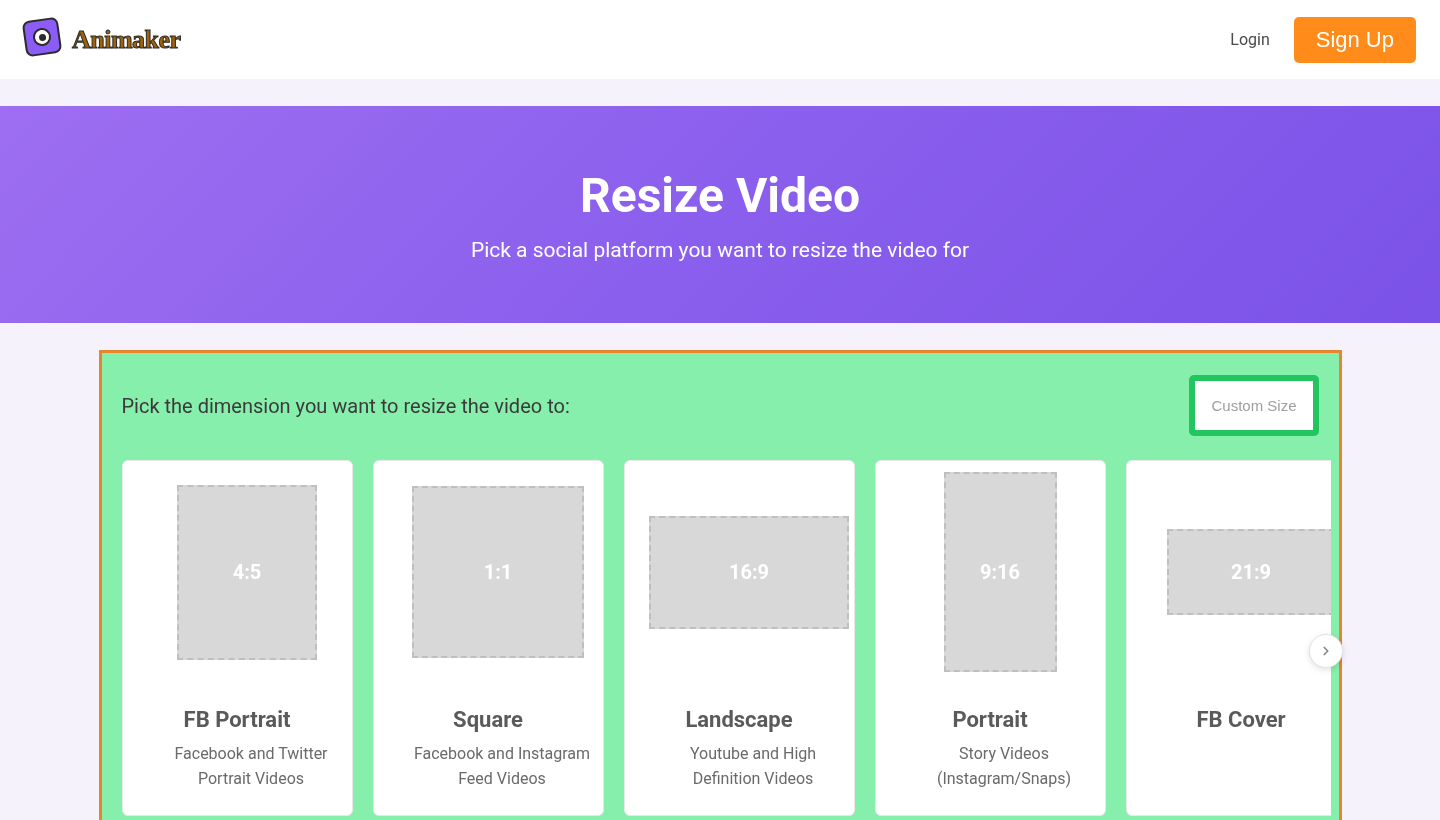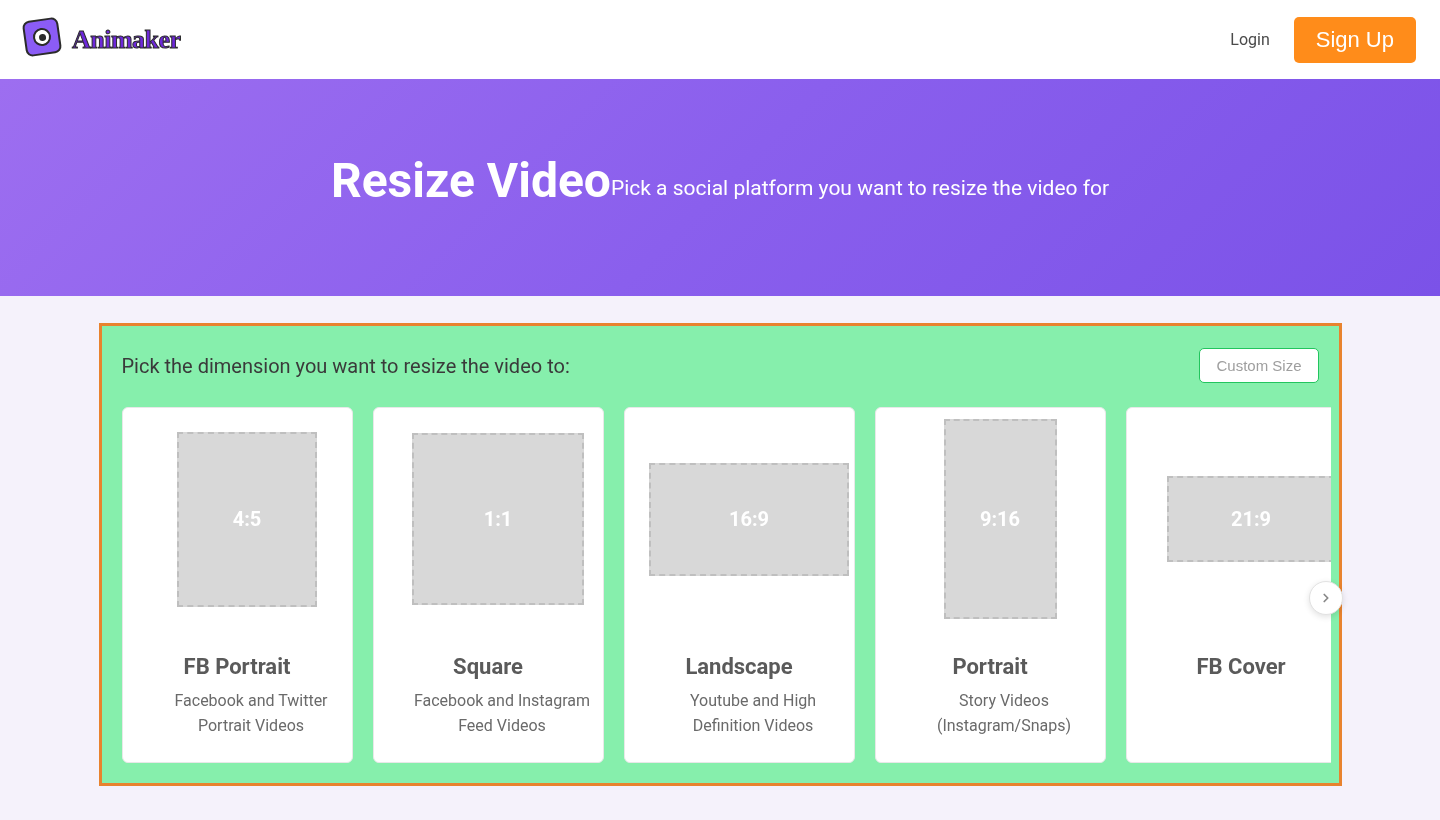--- a/index.html
+++ b/index.html
@@ -4,34 +4,34 @@
 <style>
 * { margin: 0; padding: 0; box-sizing: border-box; }
 body { font-family: -apple-system, BlinkMacSystemFont, 'Segoe UI', Roboto, Helvetica, Arial, sans-serif; background: #f5f2fb; overflow-x: hidden; }
 
 .header { background: #fff; height: 79px; display: flex; align-items: center; justify-content: space-between; padding: 0 24px; }
 .logo { display: flex; align-items: center; gap: 6px; }
 .logo-icon { width: 42px; height: 42px; position: relative; }
 .logo-box { width: 36px; height: 36px; background: #8b5cf6; border: 2.5px solid #2b2b2b; border-radius: 7px; transform: rotate(-8deg); position: relative; display: flex; align-items: center; justify-content: center; }
 .logo-eye { width: 18px; height: 18px; background: #fff; border: 2px solid #2b2b2b; border-radius: 50%; display: flex; align-items: center; justify-content: center; }
 .logo-pupil { width: 7px; height: 7px; background: #2b2b2b; border-radius: 50%; }
-.logo-text { font-size: 26px; font-weight: 800; color: #6d28d9; -webkit-text-stroke: 1px #2b2b2b; letter-spacing: -0.5px; font-family: 'Comic Sans MS', cursive; }
+.logo-text { font-size: 26px; font-weight: 800; color: #a16207; -webkit-text-stroke: 1px #2b2b2b; letter-spacing: -0.5px; font-family: 'Comic Sans MS', cursive; }
 
 .header-actions { display: flex; align-items: center; gap: 24px; }
 .login-link { color: #4a4a4a; font-size: 16px; text-decoration: none; cursor: pointer; }
 .signup-btn { background: #ff8c1a; color: #fff; border: none; padding: 10px 22px; border-radius: 5px; font-size: 22px; font-weight: 500; cursor: pointer; }
 
-.hero { background: linear-gradient(135deg, #9d6ef0 0%, #8a5fed 50%, #7b52e8 100%); height: 217px; display: flex; flex-direction: row; align-items: center; justify-content: center; color: #fff; }
+.hero { background: linear-gradient(135deg, #9d6ef0 0%, #8a5fed 50%, #7b52e8 100%); height: 217px; display: flex; flex-direction: column; align-items: center; justify-content: center; color: #fff; margin-top: 27px; }
 .hero-title { font-size: 48px; font-weight: 700; margin-bottom: 14px; }
 .hero-subtitle { font-size: 21px; font-weight: 400; }
 
 .container { max-width: 1243px; margin: 27px auto 0; border: 3px solid #e8832e; padding: 22px 8px 20px; position: relative; background: #86efac; }
 .container-header { display: flex; justify-content: space-between; align-items: center; padding: 0 12px 24px; }
 .picker-label { font-size: 20px; color: #3a3a3a; font-weight: 400; }
-.custom-size-btn { background: #fff; border: 1px solid #22c55e; color: #9e9e9e; padding: 8px 16px; border-radius: 5px; font-size: 15px; cursor: pointer; }
+.custom-size-btn { background: #fff; border: 6px solid #22c55e; color: #9e9e9e; padding: 16px 16px; border-radius: 5px; font-size: 15px; cursor: pointer; }
 
 .cards { display: flex; gap: 20px; overflow: hidden; padding: 0 12px; position: relative; }
 .card { background: #fff; border: 1px solid #e8e8e8; border-radius: 6px; width: 231px; flex: 0 0 231px; height: 356px; display: flex; flex-direction: column; align-items: center; cursor: pointer; }
 .card-top { height: 222px; display: flex; align-items: center; justify-content: center; width: 100%; padding-left: 20px; }
 .thumb { background: #d8d8d8; border: 2px dashed #bfbfbf; display: flex; align-items: center; justify-content: center; color: #fff; font-size: 20px; font-weight: 700; }
 .thumb-45 { width: 140px; height: 175px; }
 .thumb-11 { width: 172px; height: 172px; }
 .thumb-169 { width: 200px; height: 113px; }
 .thumb-916 { width: 113px; height: 200px; }
 .thumb-219 { width: 168px; height: 86px; }

